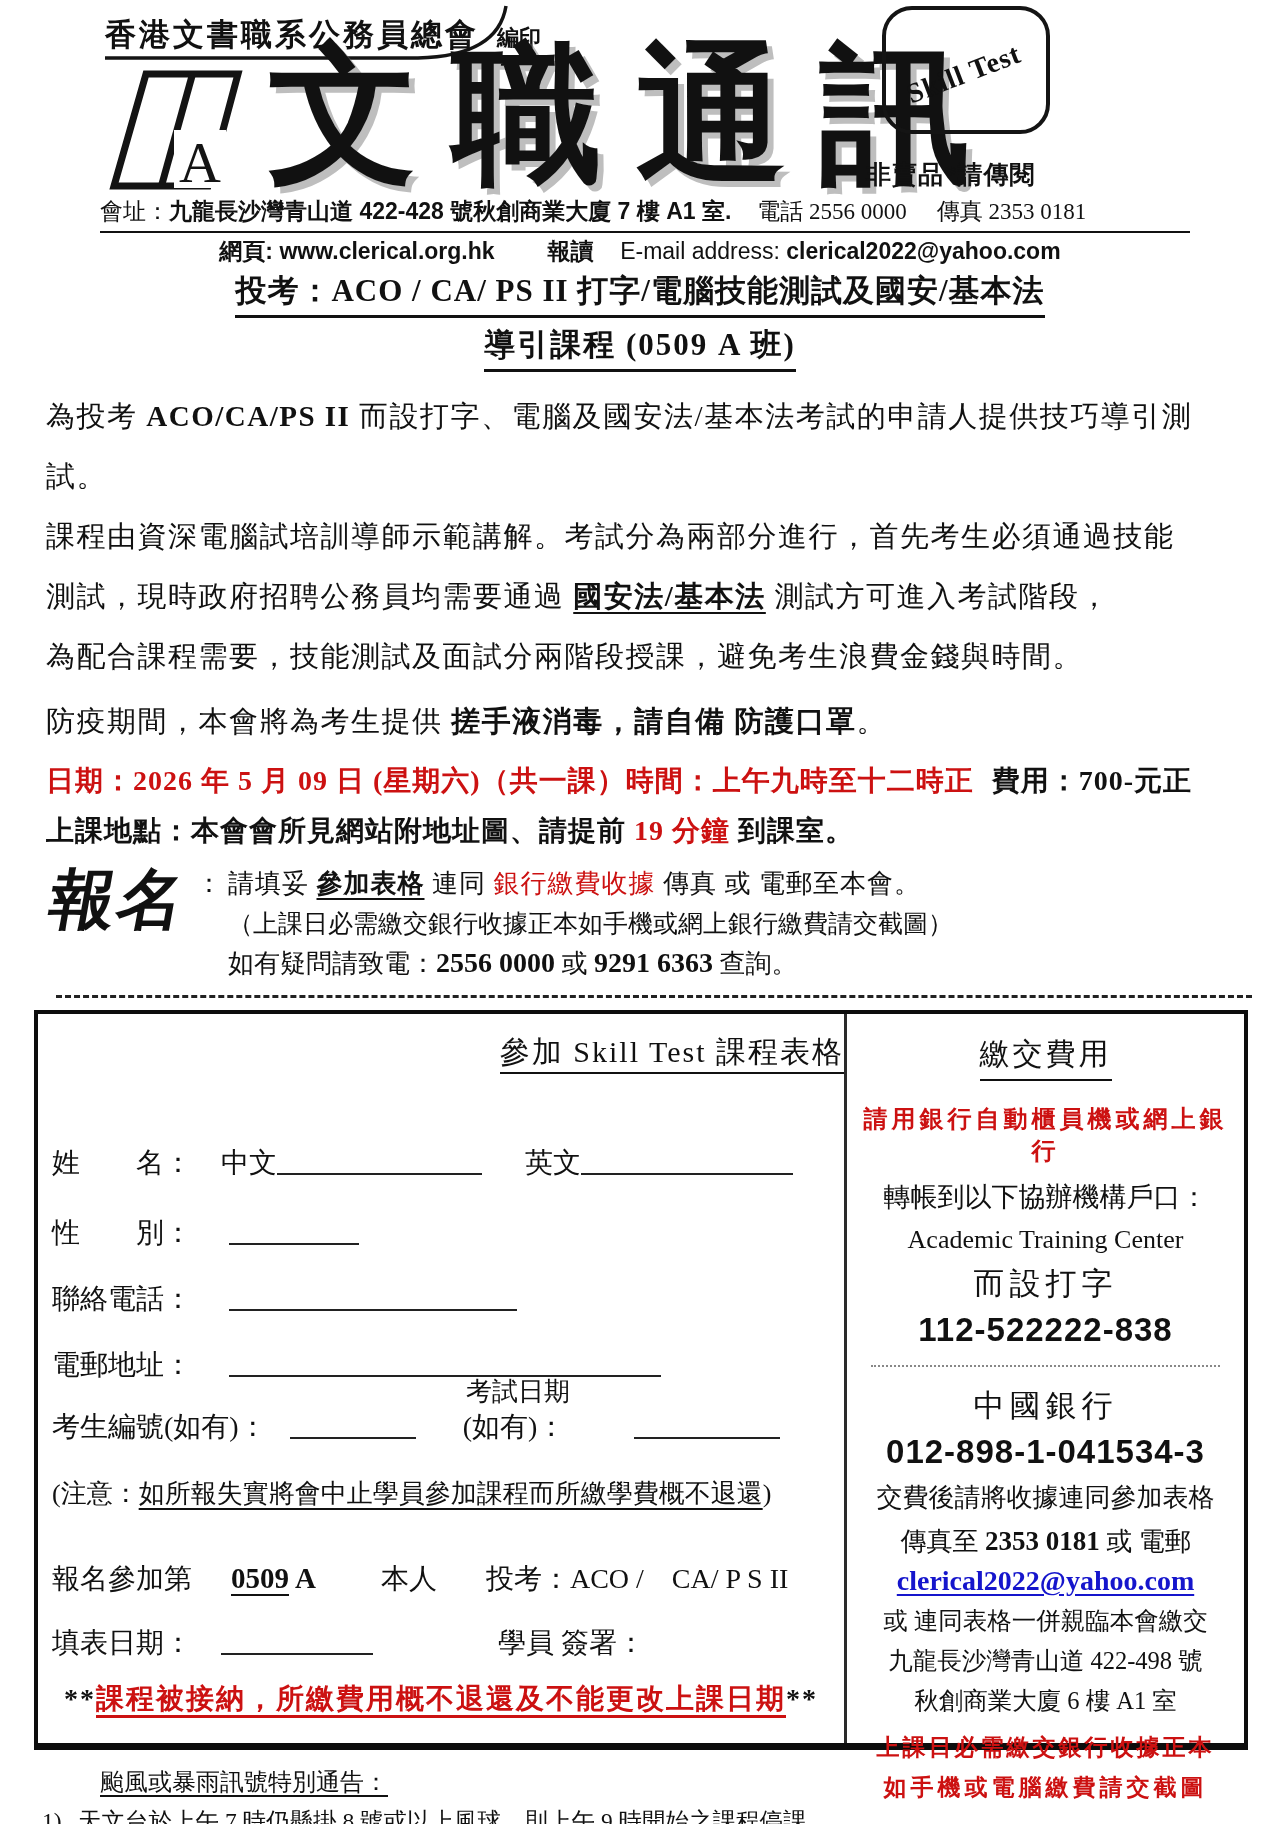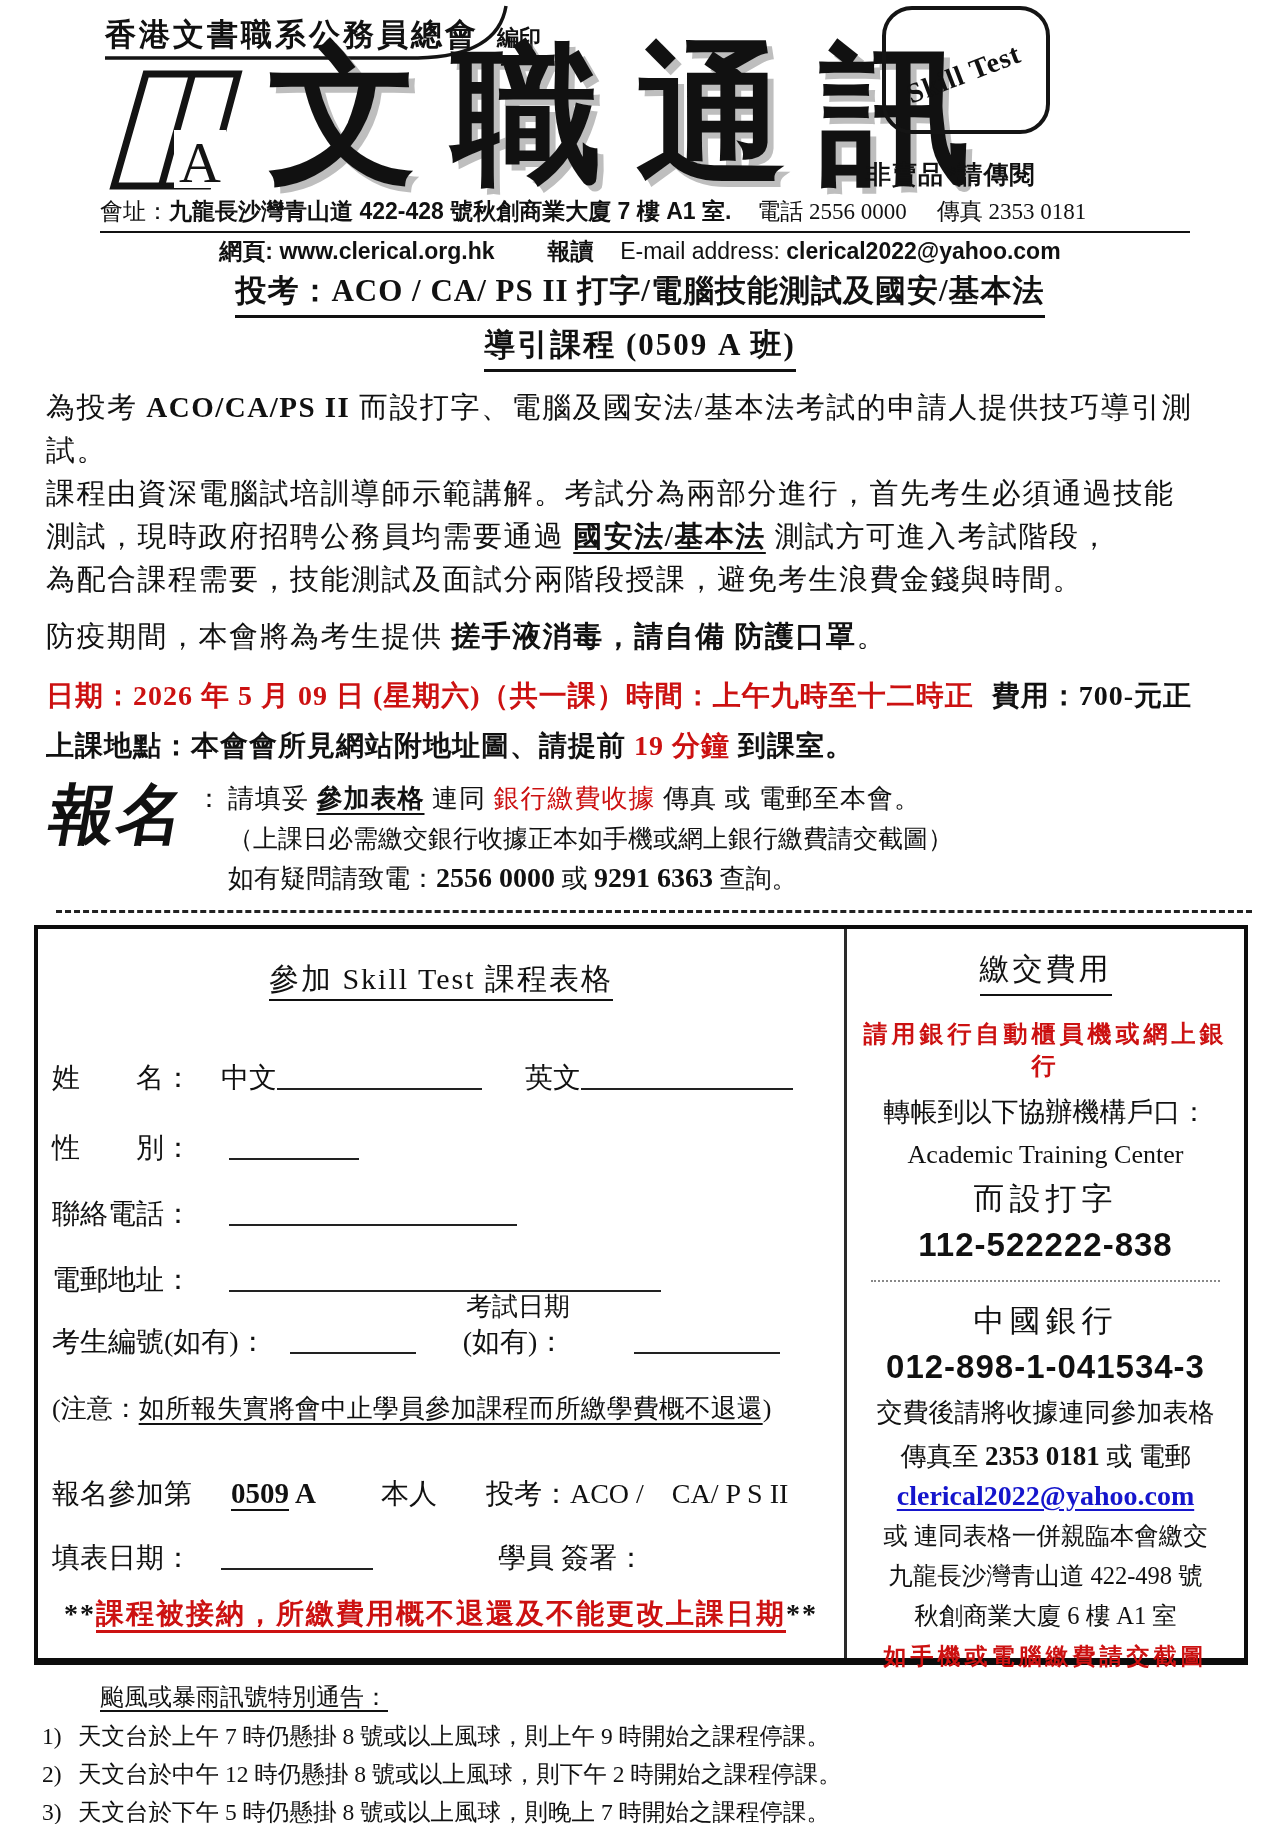--- a/index.html
+++ b/index.html
@@ -47,21 +47,21 @@
   .web-line { position:absolute; left:0; top:236px; width:100%; text-align:center; font-size:23px; font-weight:bold; white-space:nowrap; }
   .web-line .gap { display:inline-block; width:40px; }
   .web-line .gap2 { display:inline-block; width:14px; }
 
   
   .course-title { text-align:center; margin-top:6px; }
   .course-title .t1 { display:inline-block; font-size:31px; font-weight:bold; border-bottom:3px solid #111; padding-bottom:3px; letter-spacing:1px; white-space:nowrap; }
   .course-title .t2 { display:inline-block; font-size:31px; font-weight:bold; border-bottom:3px solid #111; padding-bottom:3px; letter-spacing:2px; margin-top:6px; }
 
   
-  .intro { margin:14px 34px 0 46px; font-size:29px; line-height:43px; letter-spacing:1.5px; }
+  .intro { margin:14px 34px 0 46px; font-size:29px; line-height:60px; letter-spacing:1.5px; }
   .covid-line { margin:16px 34px 0 46px; font-size:29px; letter-spacing:1.5px; }
 
   
   .sched1 { margin:20px 20px 0 46px; font-size:28px; font-weight:bold; letter-spacing:1px; white-space:nowrap; }
   .sched2 { margin:12px 20px 0 46px; font-size:28px; font-weight:bold; letter-spacing:1px; }
 
   
   .enroll { display:flex; align-items:flex-start; margin:14px 20px 0 50px; }
   .enroll-big { font-size:66px; font-weight:bold; line-height:1.1; transform:skewX(-10deg); letter-spacing:2px; }
   .enroll-colon { font-size:26px; margin:2px 6px 0 10px; }
@@ -75,21 +75,21 @@
 
   
   .formbox {
     margin:12px 32px 0 34px; width:1214px; height:740px;
     border:4px solid #0d0d0d; border-bottom-width:7px;
     display:flex;
   }
   .fleft { position:relative; width:806px; }
   .fright { flex:1; border-left:3px solid #2a2a2a; text-align:center; padding:0 4px; }
 
-  .f-title { position:absolute; top:30px; width:100%; text-align:center; }
+  .f-title { position:absolute; top:18px; width:100%; text-align:right; }
   .f-title span { font-size:30px; border-bottom:2.5px solid #111; padding-bottom:4px; letter-spacing:2px; }
   .frow { position:absolute; left:14px; white-space:nowrap; font-size:28px; }
   .exam-date-label { position:absolute; left:428px; top:360px; font-size:26px; }
   .notice-row { font-size:26px; }
   .class-no { font-size:29px; }
   .warn-row { left:4px; right:4px; text-align:center; font-size:28px; font-weight:bold; letter-spacing:2px; }
   .warn-row .red { text-decoration:underline; text-underline-offset:7px; text-decoration-thickness:2.5px; }
 
   .p-title { display:inline-block; margin-top:20px; font-size:30px; letter-spacing:3px; border-bottom:2.5px solid #111; padding-bottom:4px; }
   .p-red1 { margin-top:22px; font-size:24px; font-weight:bold; letter-spacing:4px; }
@@ -263,20 +263,21 @@
       <div class="p-bank p-bank2">中國銀行</div>
       <div class="p-acc">012-898-1-041534-3</div>
       <div class="p-line">交費後請將收據連同參加表格</div>
       <div class="p-line">
         <span>傳真至 </span><b>2353 0181</b><span> 或 電郵</span>
       </div>
       <div class="p-email blue">clerical2022@yahoo.com</div>
       <div class="p-visit">或 連同表格一併親臨本會繳交</div>
       <div class="p-visit">九龍長沙灣青山道 422-498 號</div>
       <div class="p-visit">秋創商業大廈 6 樓 A1 室</div>
+      <div class="p-red2 red">上課日必需繳交銀行收據正本</div>
       <div class="p-red3 red">如手機或電腦繳費請交截圖</div>
     </div>
   </div>
 
   <div class="typhoon">
     <div class="ty-title">颱風或暴雨訊號特別通告：</div>
 
     <div class="ty-item">
       <span class="ty-num">1)</span>
         <span>天文台於上午 7 時仍懸掛 8 號或以上風球，則上午 9 時開始之課程停課。</span>

